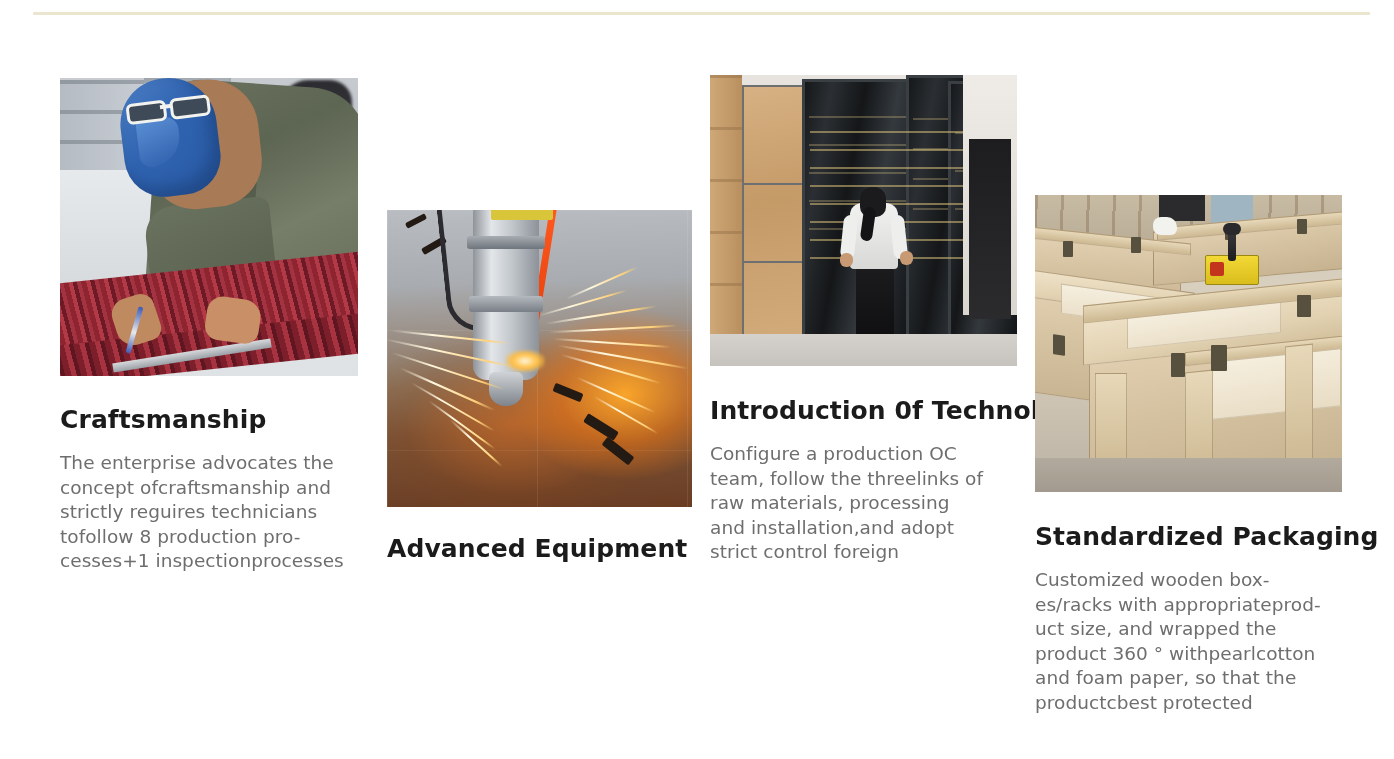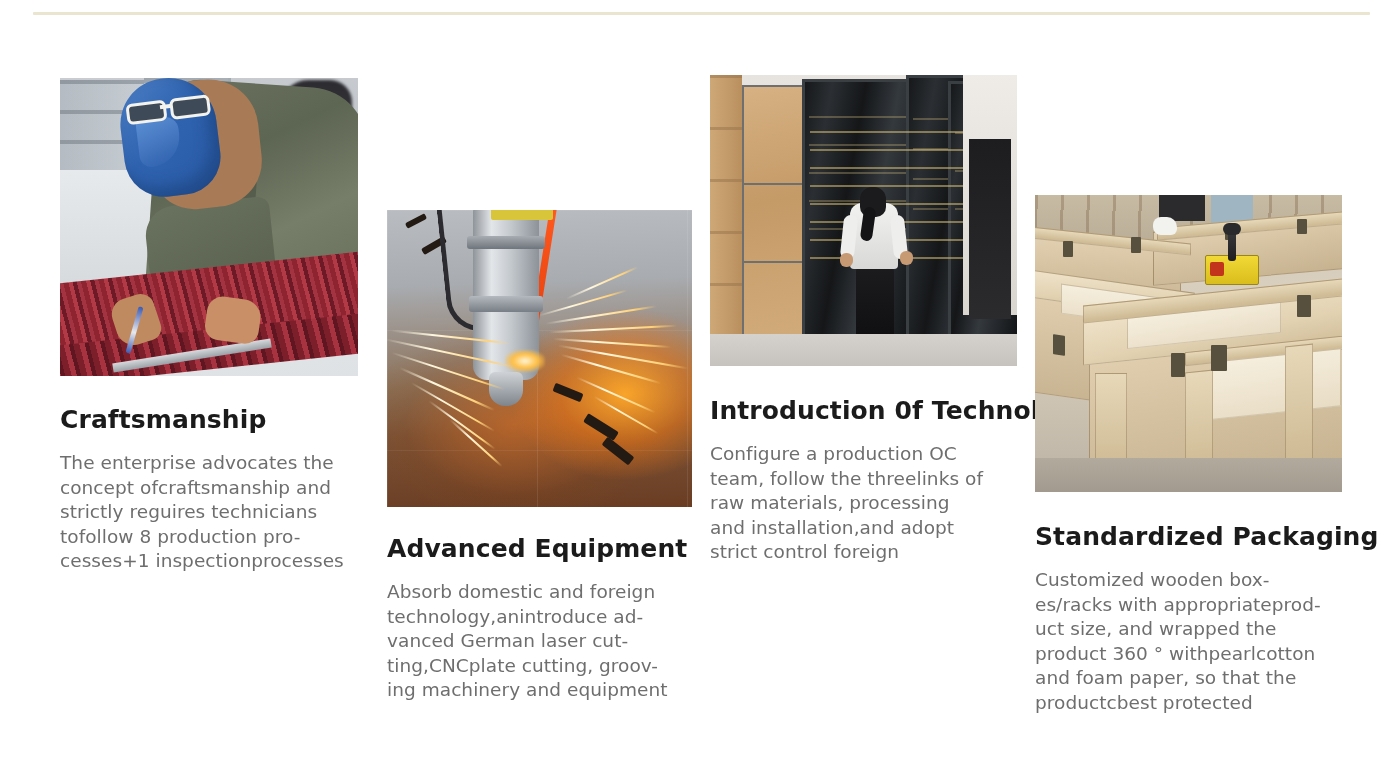--- a/index.html
+++ b/index.html
@@ -478,25 +478,20 @@
           <div class="spark" style="left:8px;   top:178px; width:104px; transform:rotate(24deg);"></div>
           <div class="spark" style="left:18px;  top:196px; width:96px;  transform:rotate(30deg);"></div>
           <div class="spark" style="left:34px;  top:214px; width:82px;  transform:rotate(36deg);"></div>
           <div class="spark" style="left:54px;  top:232px; width:70px;  transform:rotate(42deg);"></div>
           <div class="spark" style="left:186px; top:184px; width:86px;  transform:rotate(24deg);"></div>
           <div class="spark" style="left:202px; top:204px; width:74px;  transform:rotate(30deg);"></div>
         </div>
       </div>
     </div>
     <div class="card-title">Advanced Equipment</div>
-    <div class="card-body">Absorb domestic and foreign
-technology,anintroduce ad-
-vanced German laser cut-
-ting,CNCplate cutting, groov-
-ing machinery and equipment</div>
   </div>
 
   <div class="card" id="card-3">
     <div class="photo">
       <div class="photo-inner">
         <div class="p3-bg"></div>
         <div class="p3-crate"></div>
         <div class="p3-ply"></div>
 
         <div class="p3-door p3-doorA">

